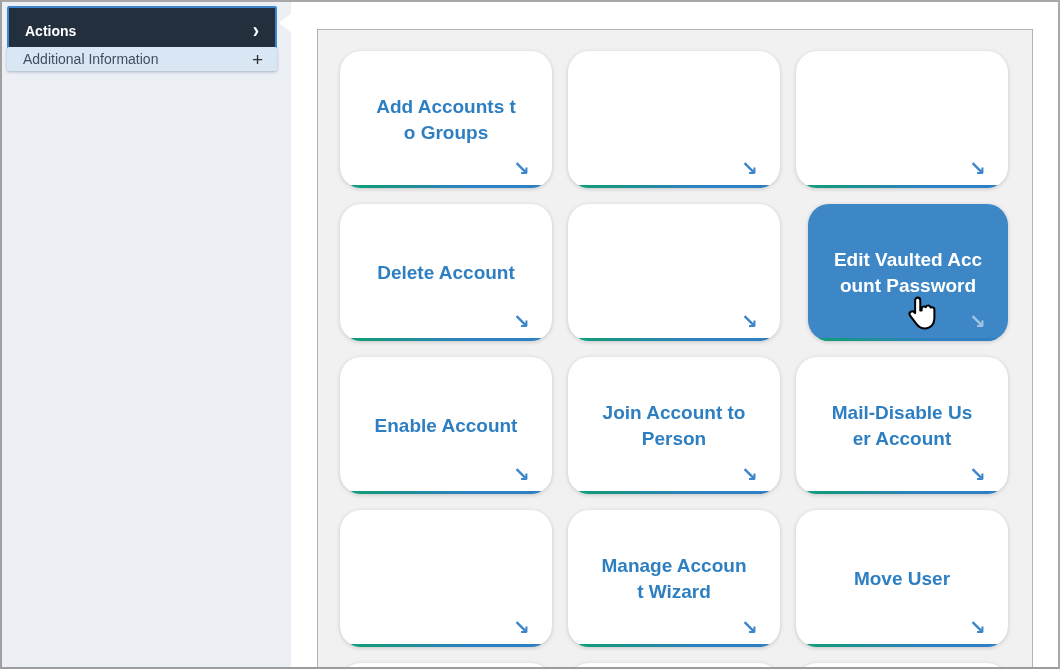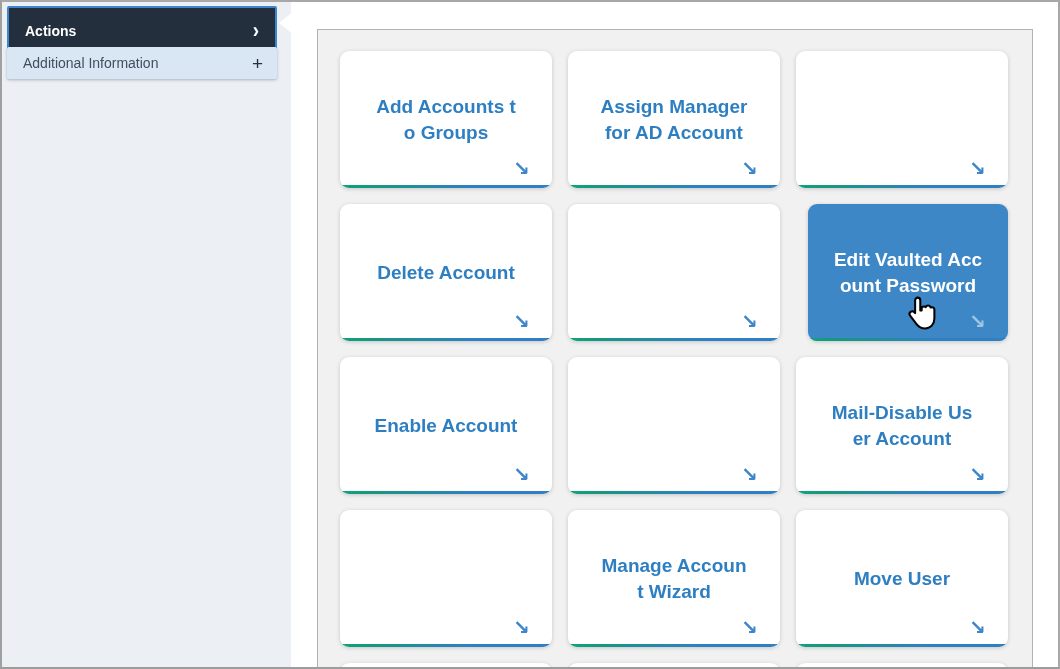--- a/index.html
+++ b/index.html
@@ -36,21 +36,21 @@
     border-radius:2px;
     color:#ffffff;
     padding:0 16px;
   }
   .acc-actions .acc-label{font-size:14px;font-weight:bold;}
   .acc-actions .acc-glyph{
     margin-left:auto;color:#ffffff;font-size:19px;line-height:1;
     font-weight:bold;transform:scaleY(1.15);
   }
   .acc-additional{
-    top:45px;height:32px;
+    top:45px;height:24px;
     background:#d9e6f4;
     border-radius:2px;
     box-shadow:0 1px 3px rgba(40,60,90,0.35);
     color:#414e60;
     padding:0 14px 0 16px;
     align-items:center;
   }
   .acc-additional .acc-label{font-size:14px;}
   .acc-additional .acc-glyph{
     margin-left:auto;color:#2b2f36;font-size:19px;font-weight:normal;line-height:1;
@@ -72,21 +72,21 @@
   .grid{
     position:absolute;left:22px;top:21px;width:668px;
     display:grid;
     grid-template-columns:repeat(3,212px);
     grid-auto-rows:137px;
     column-gap:16px;row-gap:16px;
   }
   .card{
     position:relative;
     background:#ffffff;
-    border-radius:9px;
+    border-radius:21px;
     box-shadow:0 1px 4px rgba(0,0,0,0.18);
     display:flex;align-items:center;justify-content:center;
     text-align:center;
     padding:0 18px;
     box-sizing:border-box;
     overflow:hidden;
     cursor:pointer;
   }
   .card::after{
     content:"";
@@ -135,22 +135,20 @@
 
 <div class="panel">
   <div class="grid">
 
     <div class="card">
       <span class="card-label">Add Accounts t
 o Groups</span>
       <span class="card-arrow">↘</span>
     </div>
     <div class="card">
-      <span class="card-label">Assign Manager
-for AD Account</span>
       <span class="card-arrow">↘</span>
     </div>
     <div class="card">
       <span class="card-arrow">↘</span>
     </div>
 
     <div class="card">
       <span class="card-label">Delete Account</span>
       <span class="card-arrow">↘</span>
     </div>
@@ -161,20 +159,22 @@
       <span class="card-label">Edit Vaulted Acc
 ount Password</span>
       <span class="card-arrow">↘</span>
     </div>
 
     <div class="card">
       <span class="card-label">Enable Account</span>
       <span class="card-arrow">↘</span>
     </div>
     <div class="card">
+      <span class="card-label">Join Account to
+Person</span>
       <span class="card-arrow">↘</span>
     </div>
     <div class="card">
       <span class="card-label">Mail-Disable Us
 er Account</span>
       <span class="card-arrow">↘</span>
     </div>
 
     <div class="card">
       <span class="card-arrow">↘</span>

